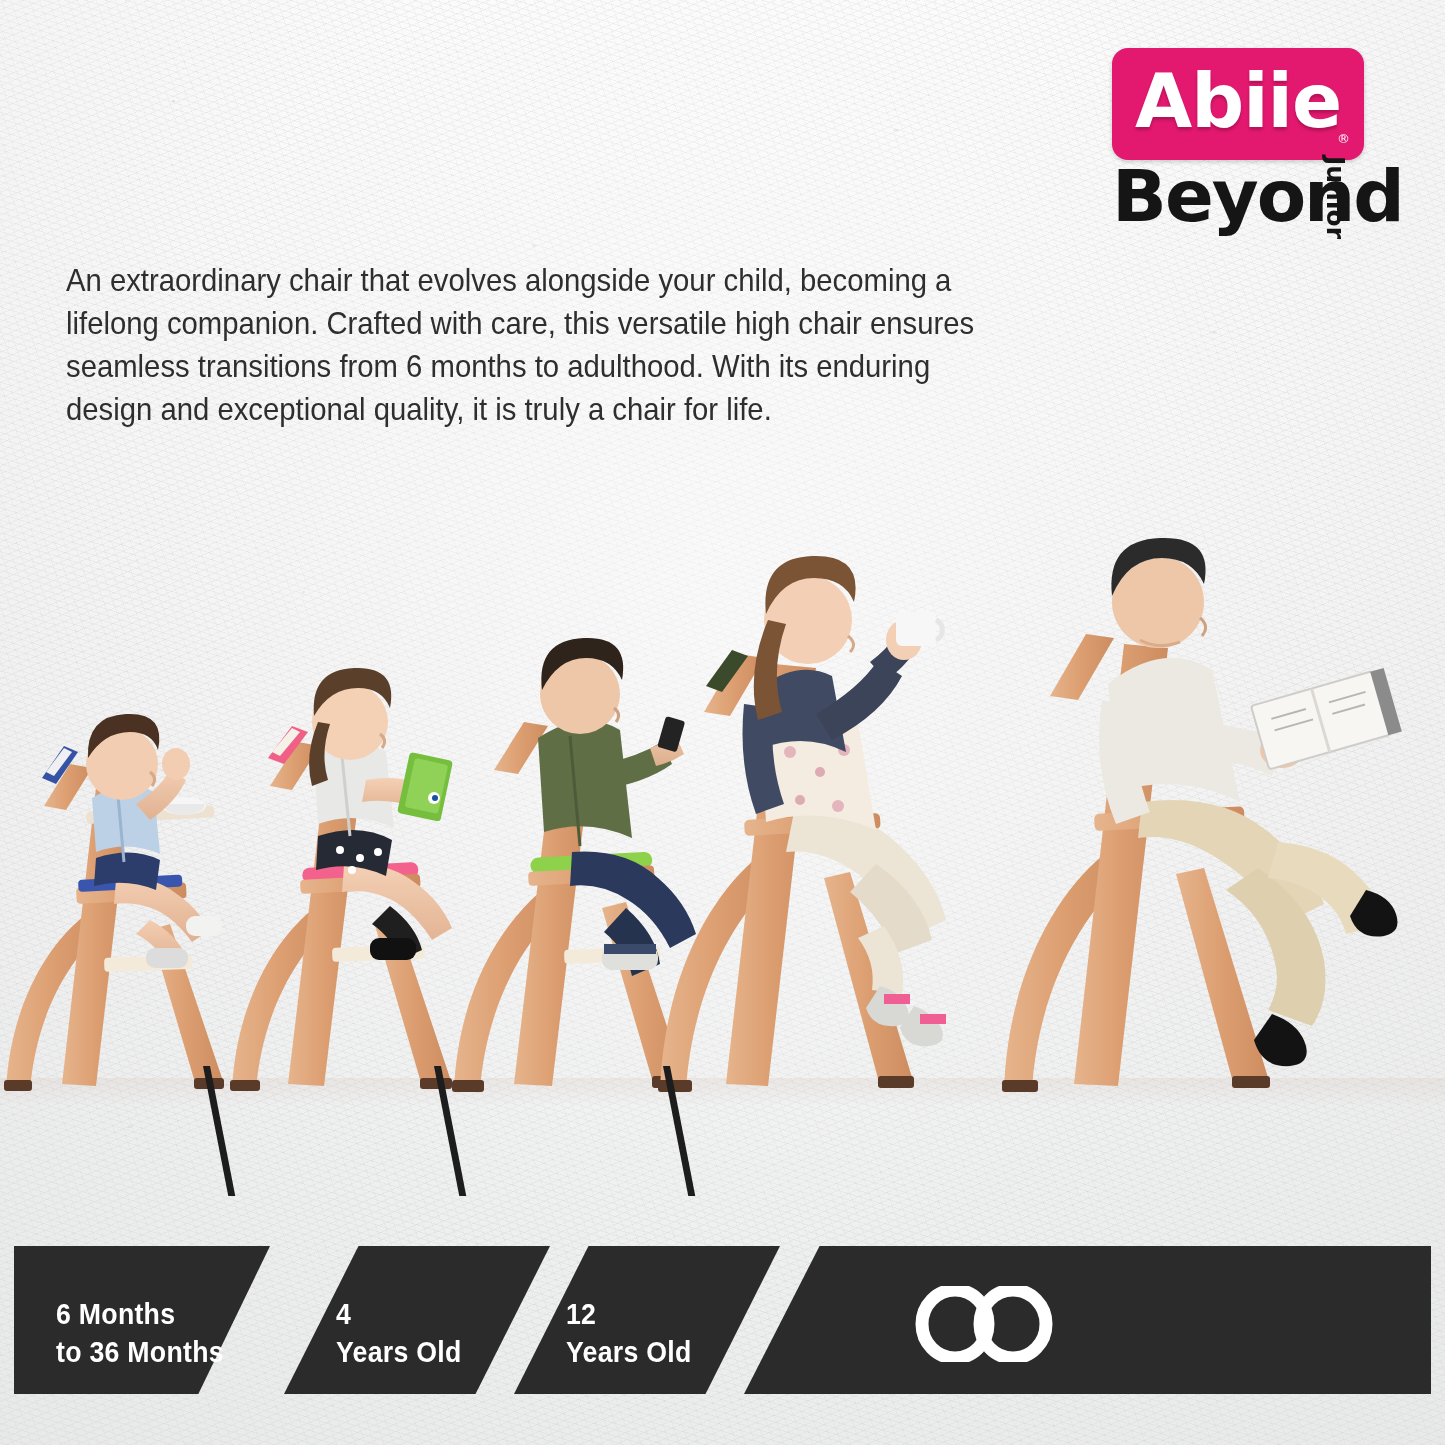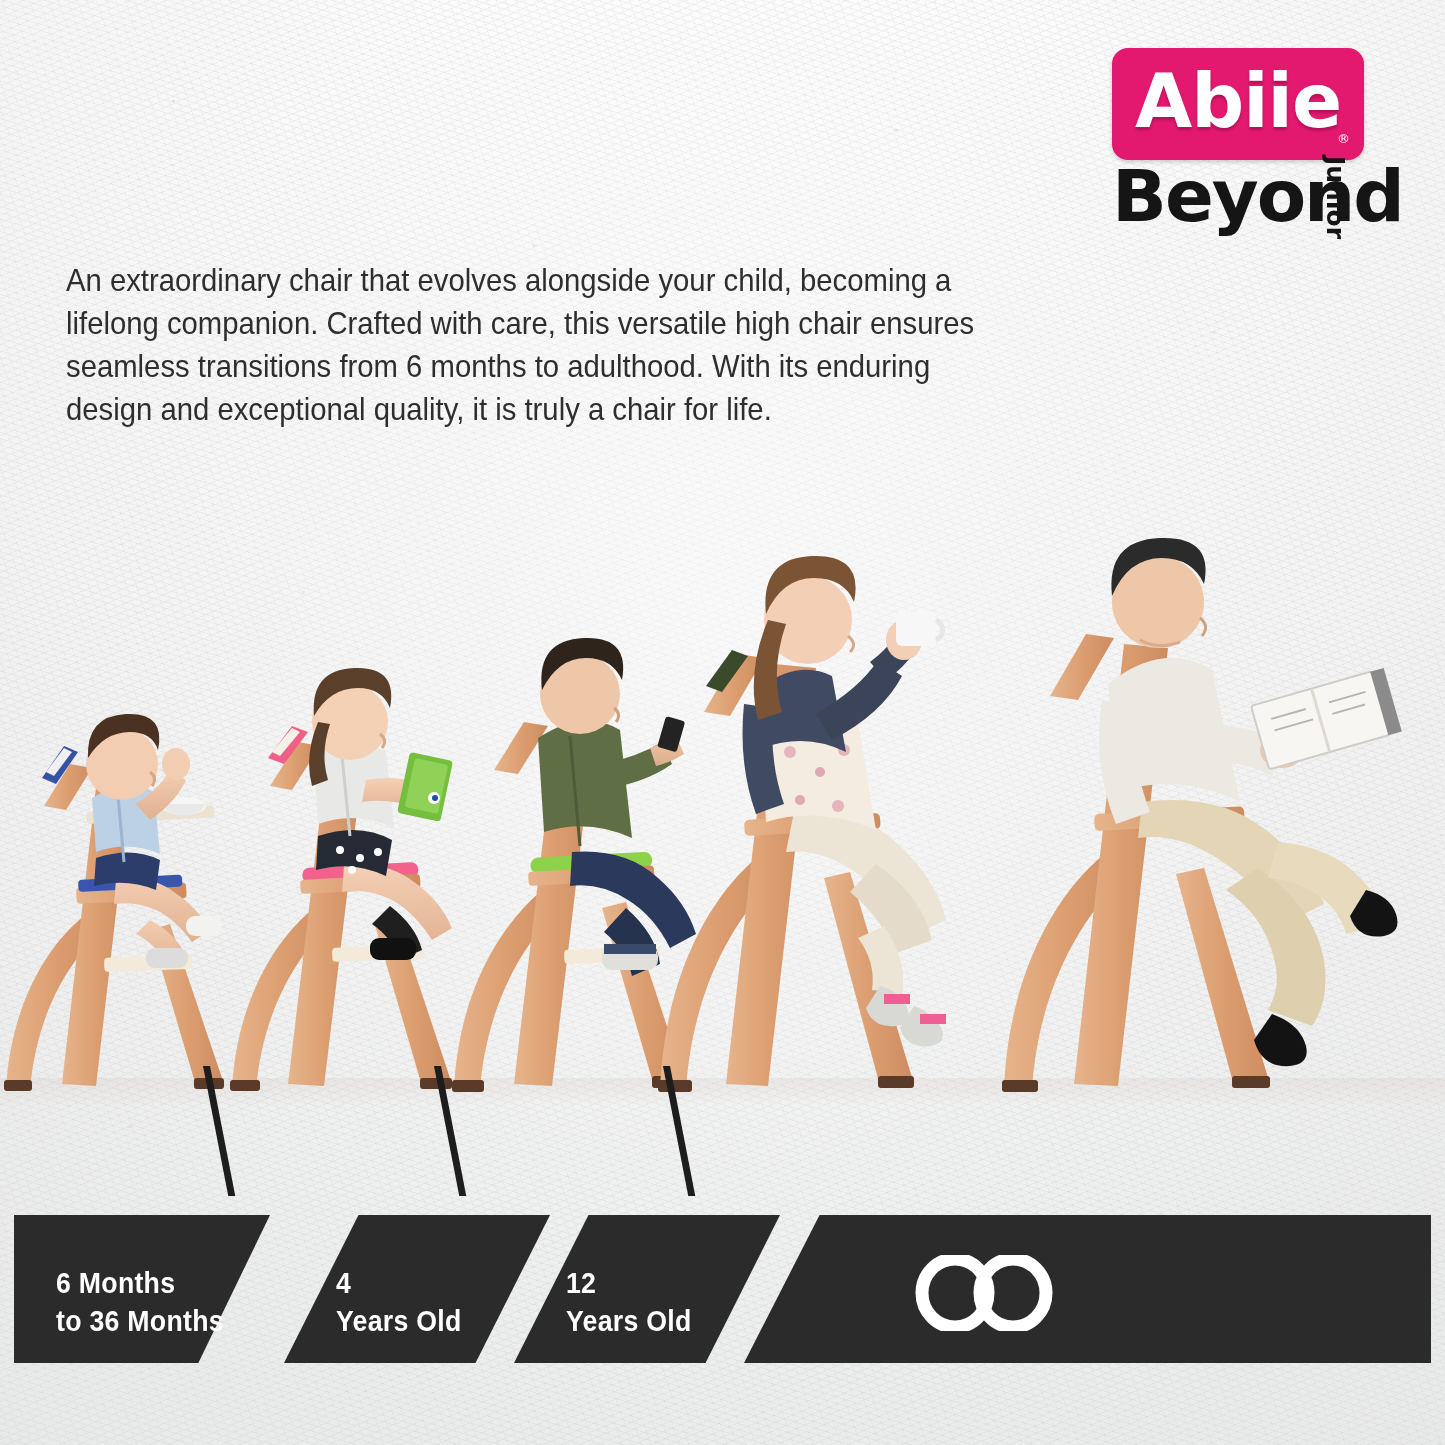--- a/index.html
+++ b/index.html
@@ -89,21 +89,21 @@
 
   
   .scene{position:absolute;left:0;top:440px;width:1445px;height:660px;z-index:4;}
   .chair{position:absolute;bottom:0;}
   .ground-reflect{
     position:absolute;left:0;bottom:-6px;width:1445px;height:28px;
     background:linear-gradient(rgba(210,195,185,.24),rgba(210,195,185,0));
   }
 
   
-  .banner{position:absolute;left:14px;top:1215px;width:1302px;height:148px;z-index:5;}
+  .banner{position:absolute;left:14px;top:1246px;width:1302px;height:148px;z-index:5;}
   .seg{position:absolute;top:0;height:148px;background:#2b2b2b;}
   .seg-label{
     position:absolute;color:#fff;font-weight:700;line-height:1.3;
     font-family:"Liberation Sans Narrow","Liberation Sans",sans-serif;
     font-size:29px;white-space:nowrap;letter-spacing:.3px;
     transform:scaleX(.92);transform-origin:left top;
   }
   .infinity{position:absolute;left:900px;top:40px;}
 
   

